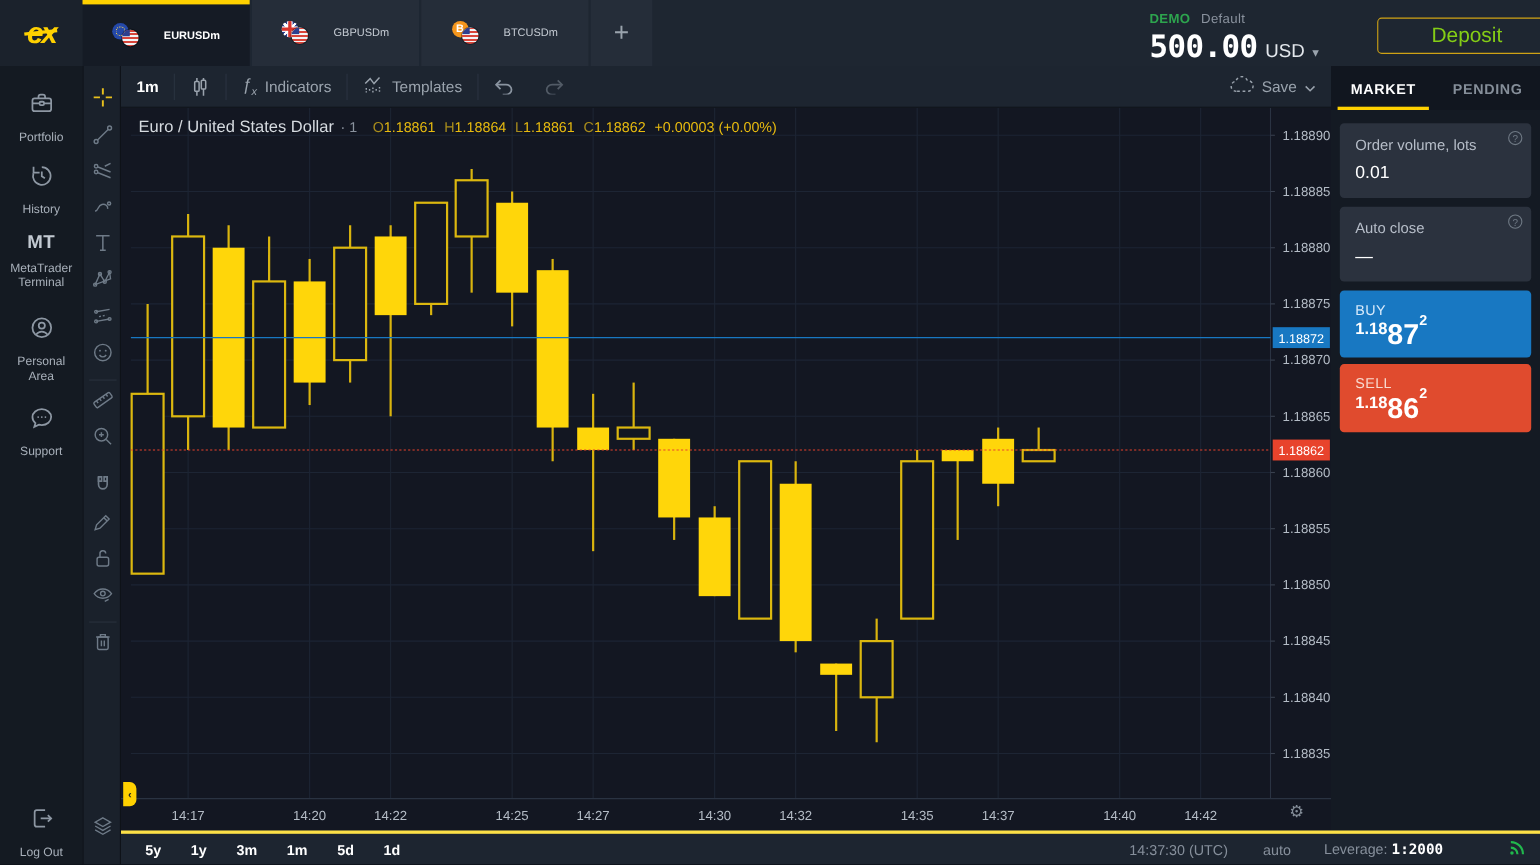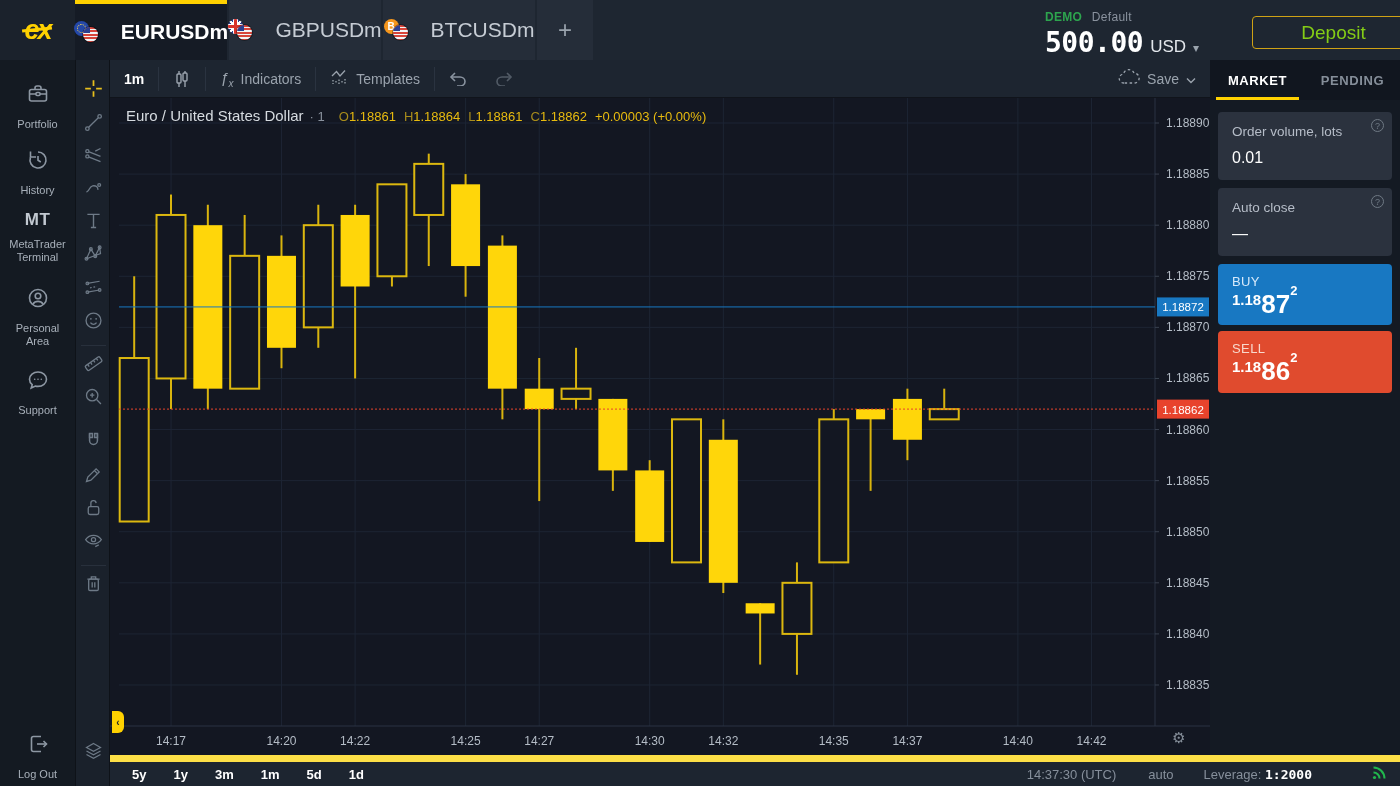--- a/index.html
+++ b/index.html
@@ -8,21 +8,21 @@
        font-family:"Liberation Sans",sans-serif;color:#d1d4dc;}
   .abs{position:absolute;}
 
   
   .header{left:0;top:0;width:1400px;height:60px;background:#1e2631;}
   .logo{left:0;top:0;width:75px;height:60px;display:flex;align-items:center;justify-content:center;background:#1b222c;}
   .logo-text{font-style:italic;font-weight:bold;font-size:27px;color:#ffd100;letter-spacing:-2px;position:relative;}
   .logo-text:after{content:"";position:absolute;left:-2px;top:13px;width:30px;height:2.5px;background:#ffd100;transform:rotate(-6deg);}
   .tabs{left:75px;top:0;height:60px;display:flex;gap:2px;}
   .tab{width:152px;height:60px;display:flex;align-items:center;justify-content:center;gap:21px;
-       background:#252d39;color:#c6ccd4;font-size:21px;cursor:pointer;}
+       background:#252d39;color:#c6ccd4;font-size:10px;cursor:pointer;}
   .tab.active{background:#151b25;color:#ffffff;font-weight:bold;border-top:4px solid #ffd100;}
   .tab-plus{width:56px;height:60px;background:#252d39;display:flex;align-items:center;justify-content:center;
             color:#9aa3ad;font-size:24px;font-weight:300;cursor:pointer;}
   .pair-icon{position:relative;width:26px;height:22px;display:inline-block;flex:0 0 26px;}
   .flag{position:absolute;width:15px;height:15px;border-radius:50%;overflow:hidden;}
   .flag.base{left:0;top:0;z-index:1;}
   .flag.quote{left:9px;top:6px;z-index:2;box-shadow:0 0 0 1px rgba(0,0,0,.35);}
   .us{background:repeating-linear-gradient(180deg,#d8453a 0 1.7px,#f2f4f6 1.7px 3.4px);}
   .us:before{content:"";position:absolute;left:0;top:0;width:7px;height:6px;background:#2c3f8f;}
   .eu{background:#2448a8;}
@@ -97,21 +97,21 @@
   .buy-btn{background:#1878c2;}
   .sell-btn{background:#e04b2e;}
   .ob-label{font-size:13px;color:#d6e9fa;letter-spacing:.4px;}
   .sell-btn .ob-label{color:#f8d8cd;}
   .ob-price{margin-top:2px;color:#fff;display:flex;align-items:flex-start;}
   .ob-main{font-size:15px;font-weight:bold;}
   .ob-big{font-size:26px;font-weight:bold;line-height:26px;}
   .ob-sup{font-size:13px;font-weight:bold;position:relative;top:-8px;}
 
   
-  .footer{left:110px;top:755px;width:1290px;height:31px;background:#1d2530;border-top:7px solid #fde047;
+  .footer{left:110px;top:755px;width:1290px;height:31px;background:#1d2530;border-top:3px solid #fde047;
           display:flex;align-items:center;font-size:13px;color:#868f9b;}
   .tf-range{color:#ffffff;font-weight:bold;margin-left:27px;cursor:pointer;}
   .tf-range:first-child{margin-left:22px;}
   .foot-clock{margin-left:auto;}
   .foot-auto{margin-left:32px;cursor:pointer;}
   .foot-lev{margin-left:30px;}
   .foot-lev-val{color:#ffffff;font-weight:bold;font-family:"DejaVu Sans Mono",monospace;font-size:13px;}
   .signal{margin-left:60px;margin-right:12px;color:#21b84d;}
   .help-circ{width:13px;height:13px;border-radius:50%;border:1px solid #6f7984;font-size:9px;display:flex;
              align-items:center;justify-content:center;color:#8b95a1;}

